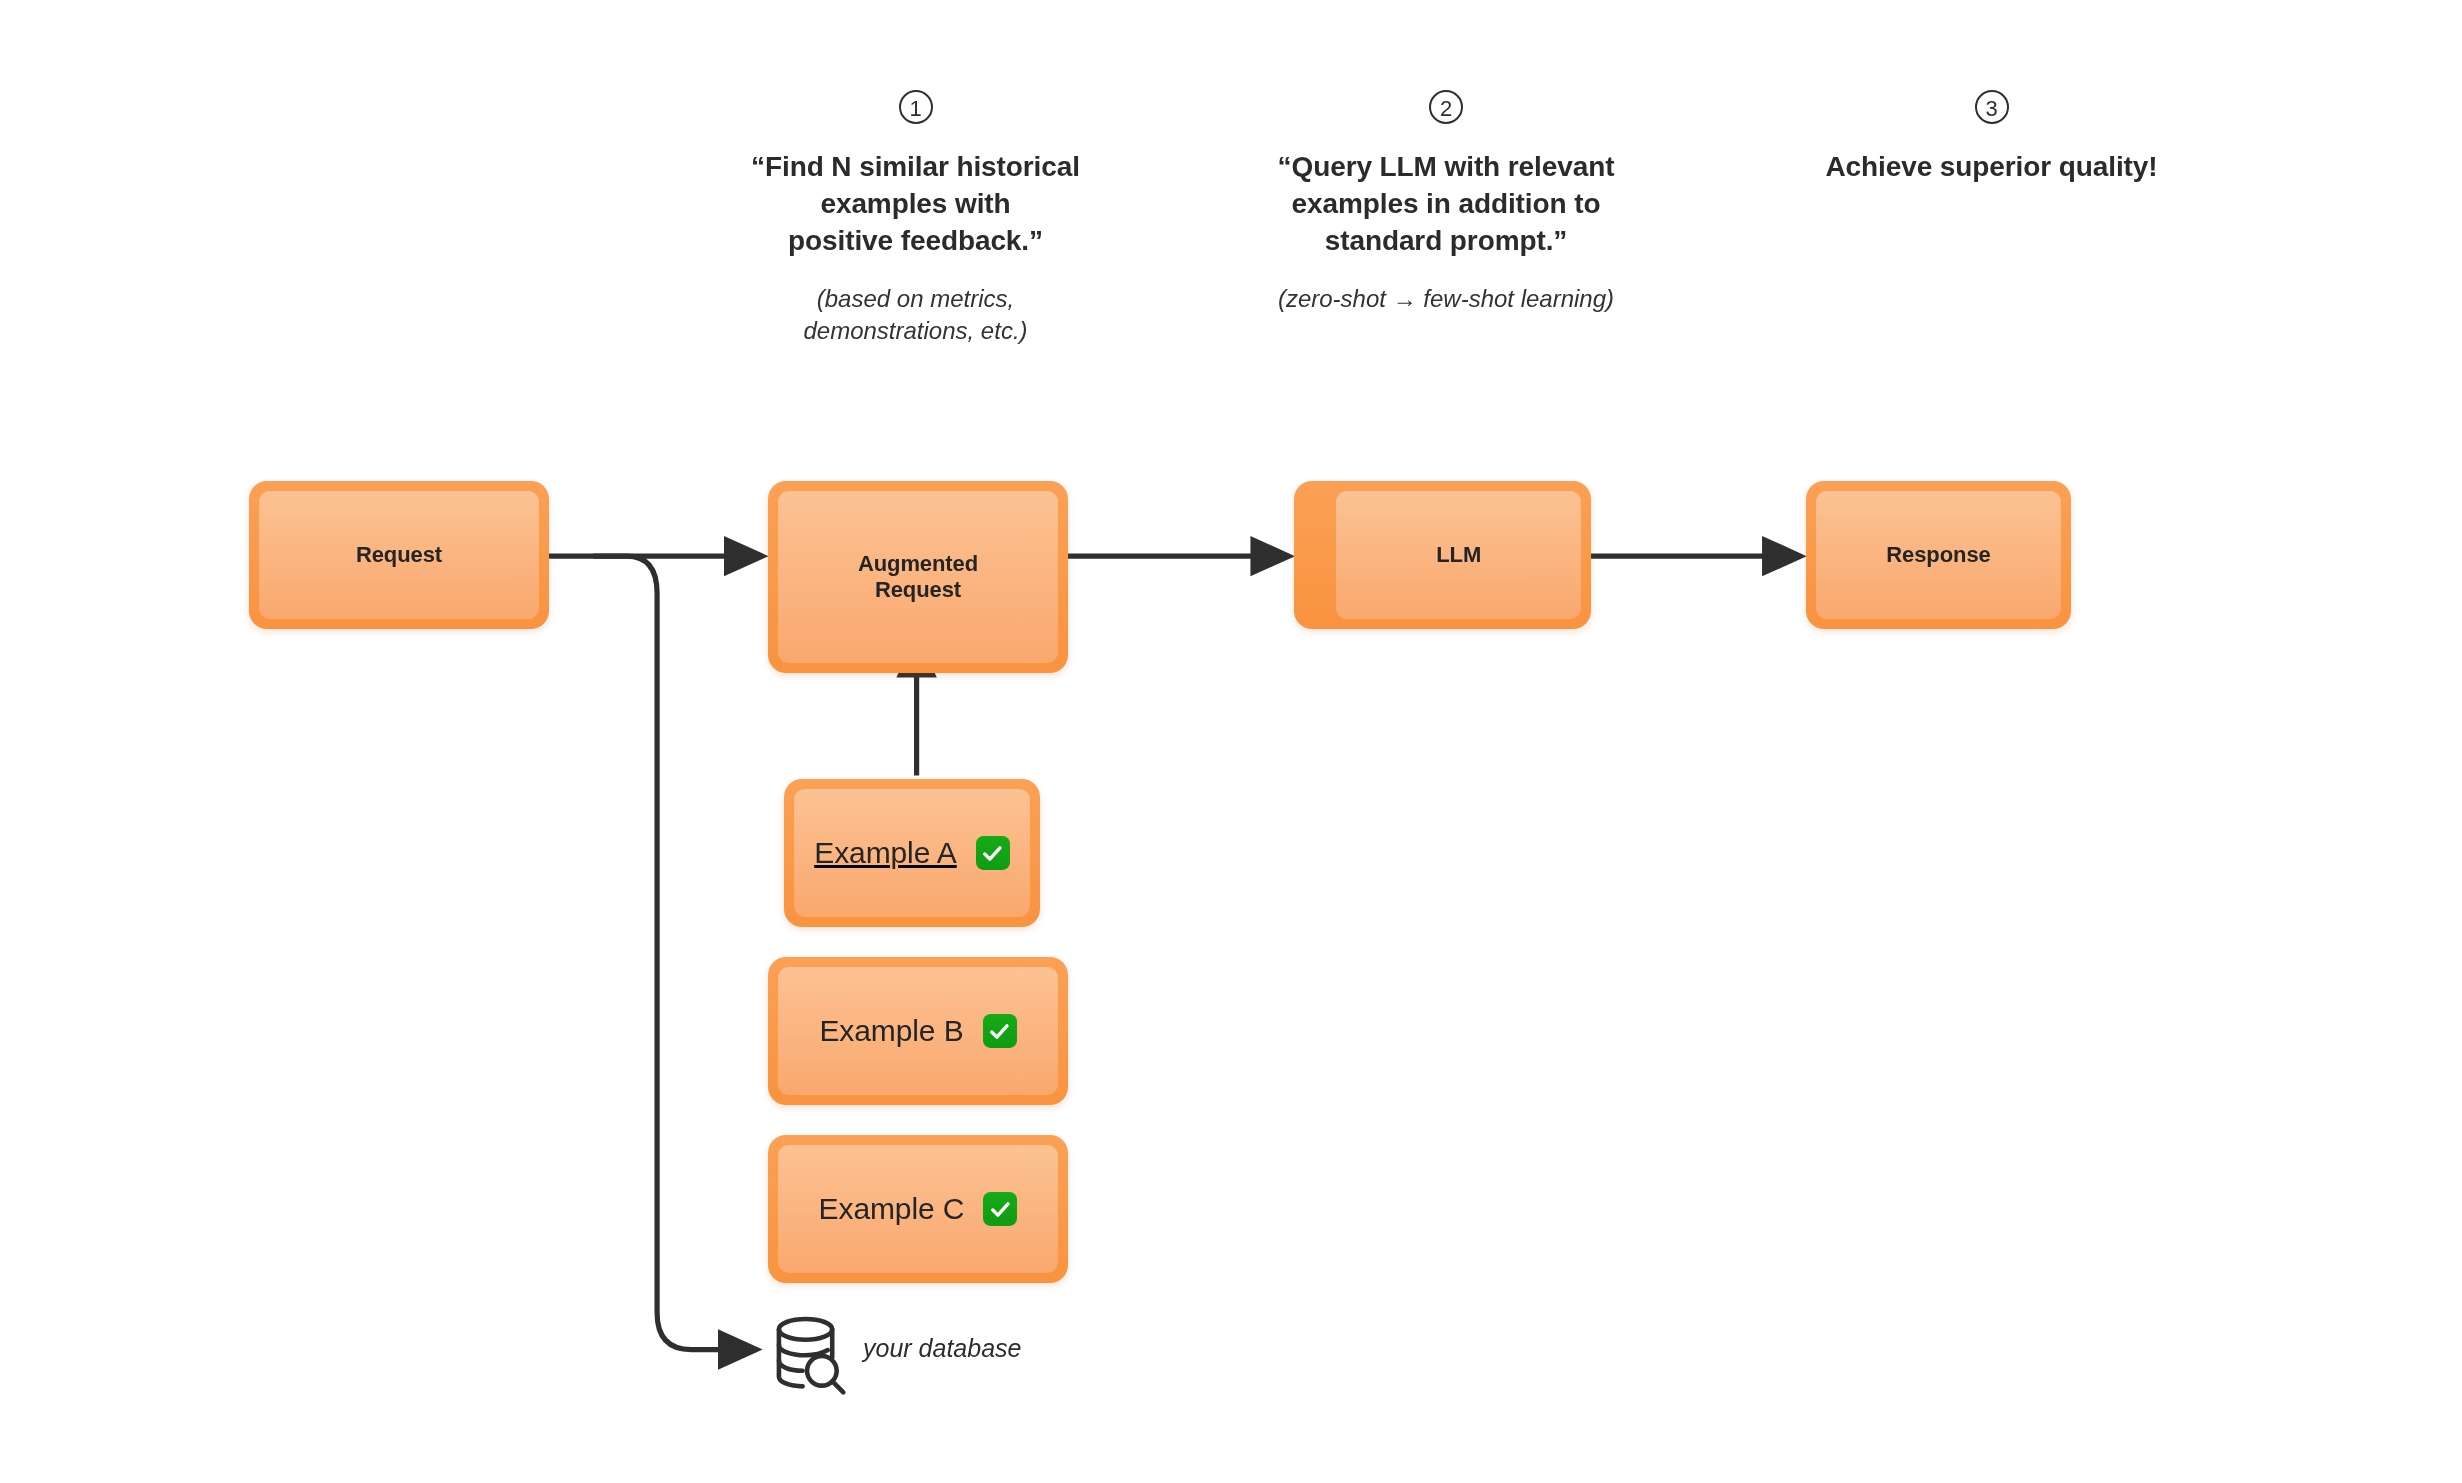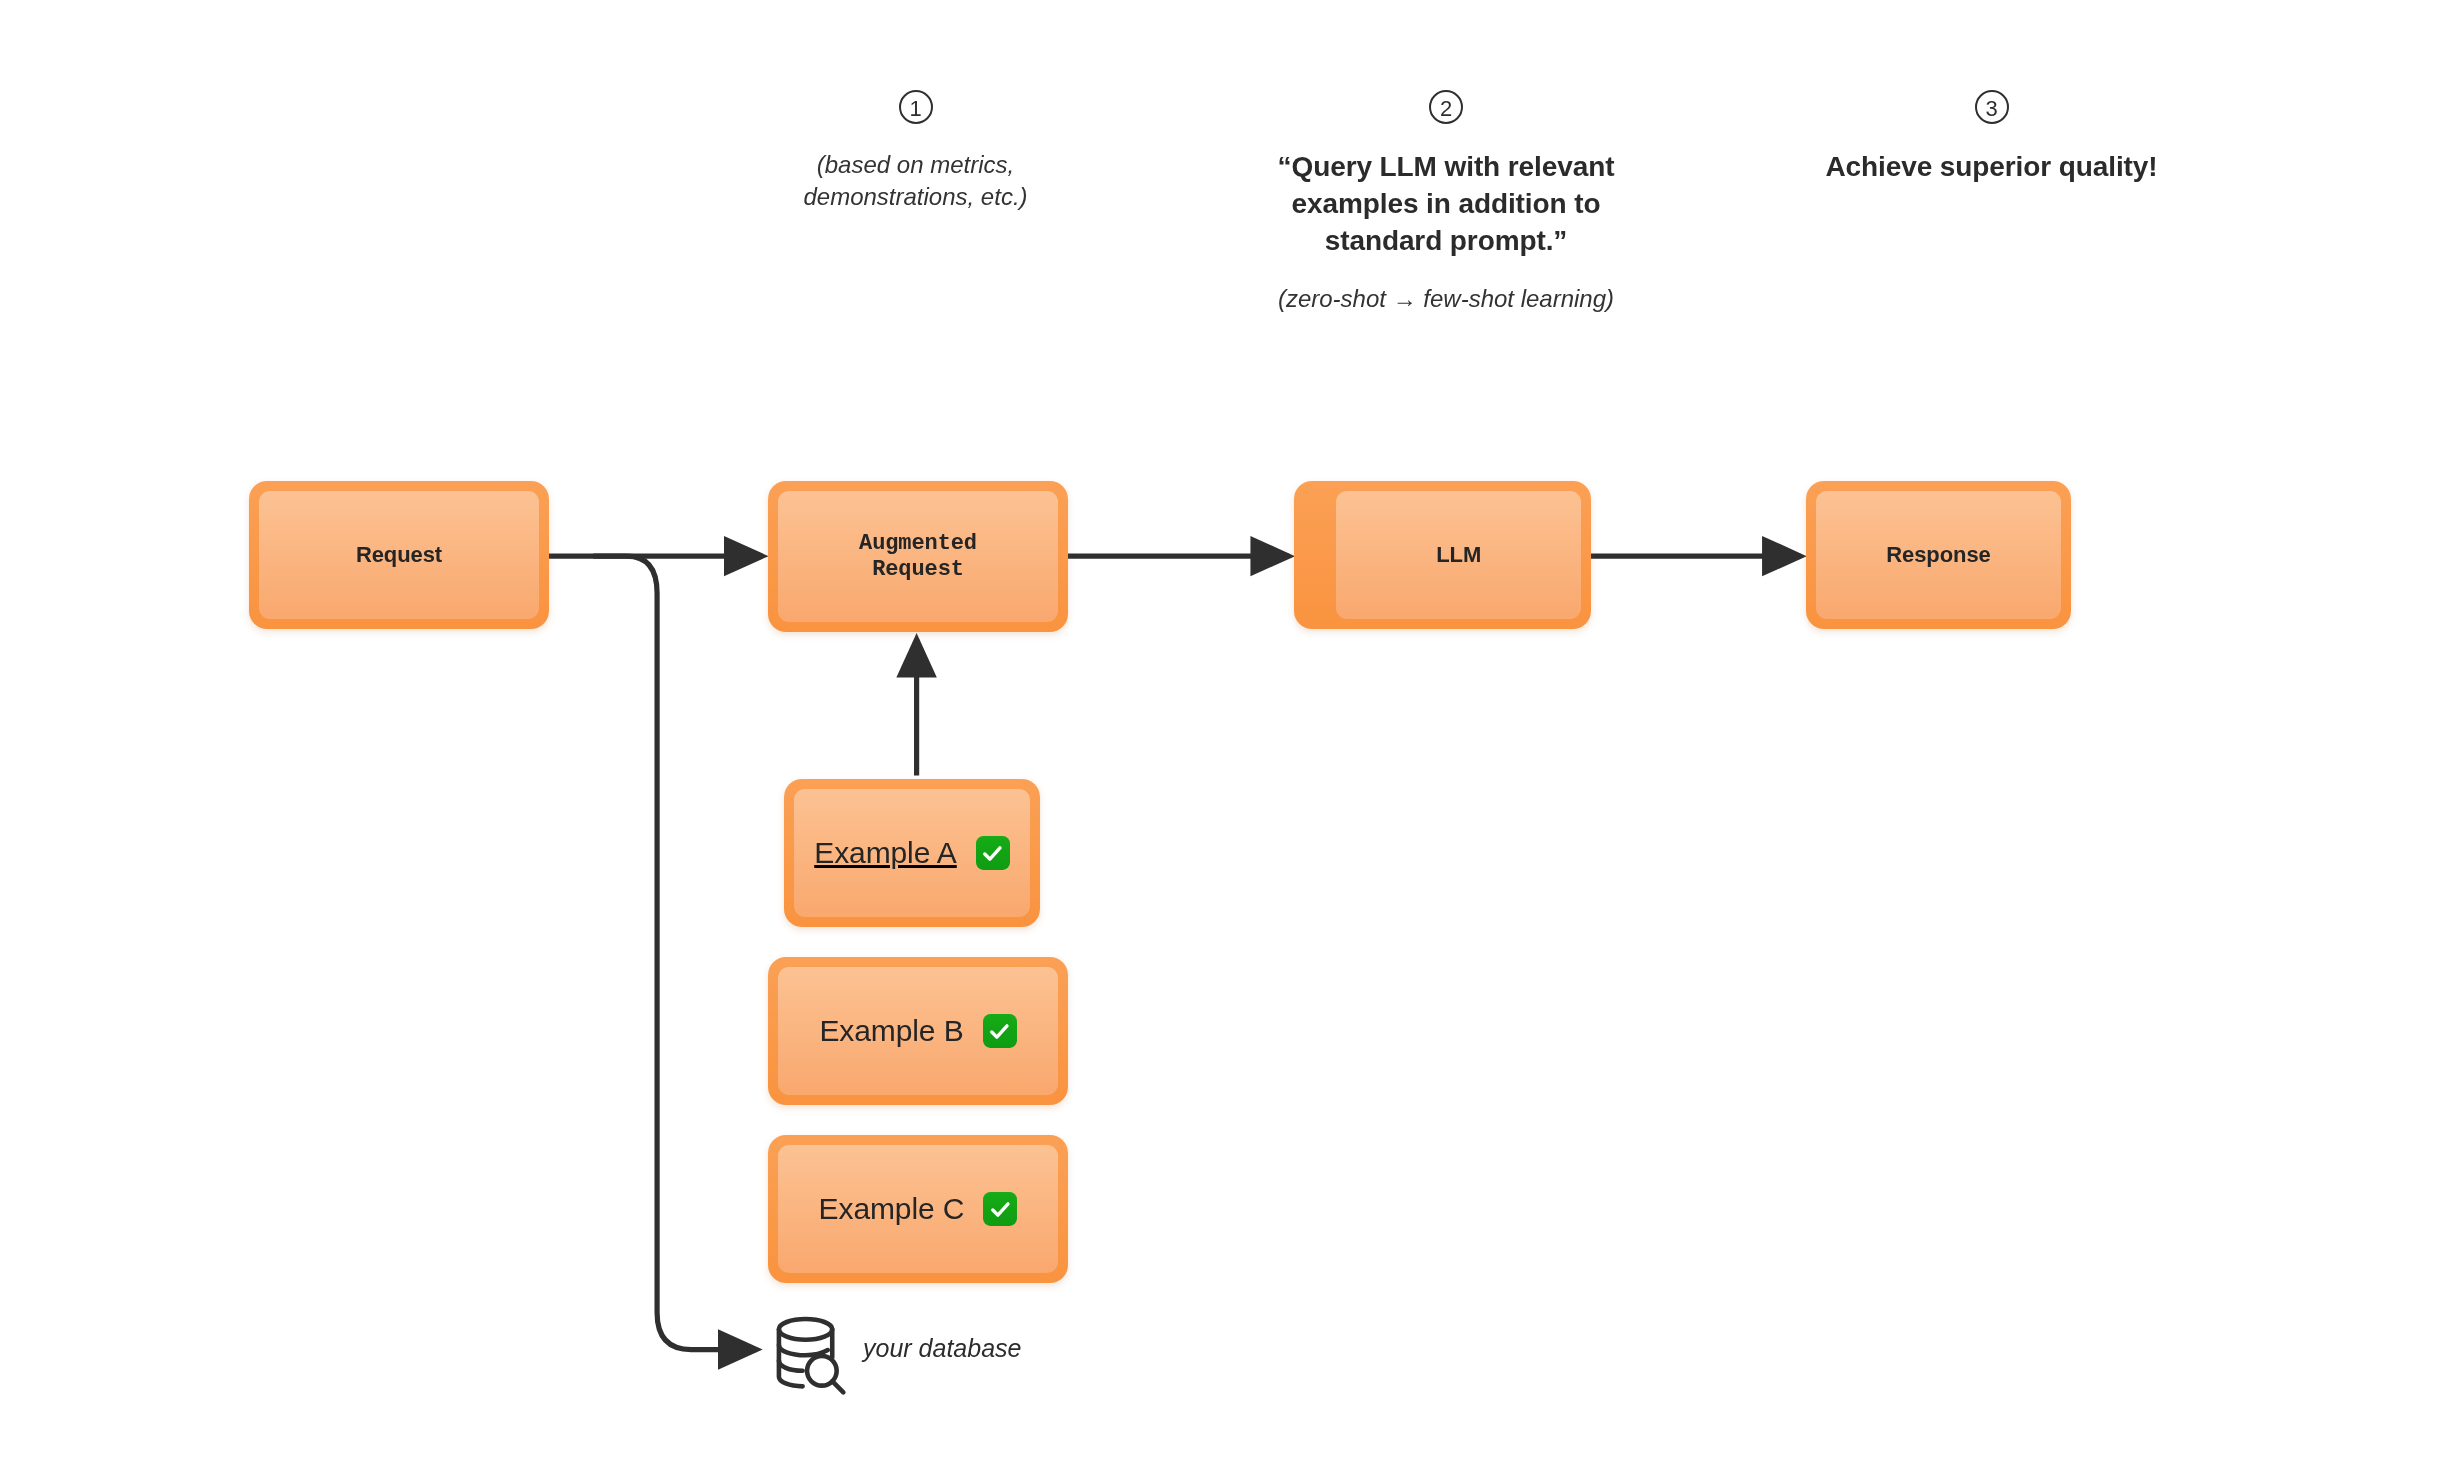--- a/index.html
+++ b/index.html
@@ -161,20 +161,23 @@
 
     <line x1="1236" y1="1046" x2="1236" y2="862" stroke="#2f2f2f" stroke-width="7" marker-end="url(#arrowhead)"></line>
 
     <line x1="1440" y1="750" x2="1738" y2="750" stroke="#2f2f2f" stroke-width="7" marker-end="url(#arrowhead)"></line>
 
     <line x1="2142" y1="750" x2="2428" y2="750" stroke="#2f2f2f" stroke-width="7" marker-end="url(#arrowhead)"></line>
   </svg>
 
   <div class="step-col" style="left:693px; top:90px; width:445px;">
     <span class="step-badge">1</span>
+    <div class="step-headline">“Find N similar historical
+examples with
+positive feedback.”</div>
     <div class="step-sub">(based on metrics,
 demonstrations, etc.)</div>
   </div>
 
   <div class="step-col" style="left:1216px; top:90px; width:460px;">
     <span class="step-badge">2</span>
     <div class="step-headline">“Query LLM with relevant
 examples in addition to
 standard prompt.”</div>
     <div class="step-sub">(zero-shot → few-shot learning)</div>
@@ -184,21 +187,21 @@
     <span class="step-badge">3</span>
     <div class="step-headline">Achieve superior quality!</div>
   </div>
 
   <div class="node" style="left:249px; top:481px; width:300px; height:148px;">
     <div class="node-inner">
       <span class="node-label">Request</span>
     </div>
   </div>
 
-  <div class="node" style="left:768px; top:481px; width:300px; height:151px;font-family:Liberation Mono, monospace;">
+  <div class="node" style="left:768px; top:481px; width:300px; height:192px;">
     <div class="node-inner">
       <span class="node-label">Augmented
 Request</span>
     </div>
   </div>
 
   <div class="node" style="left:1294px; top:481px; width:297px; height:148px;padding-left:42px;">
     <div class="node-inner">
       <span class="node-label">LLM</span>
     </div>

